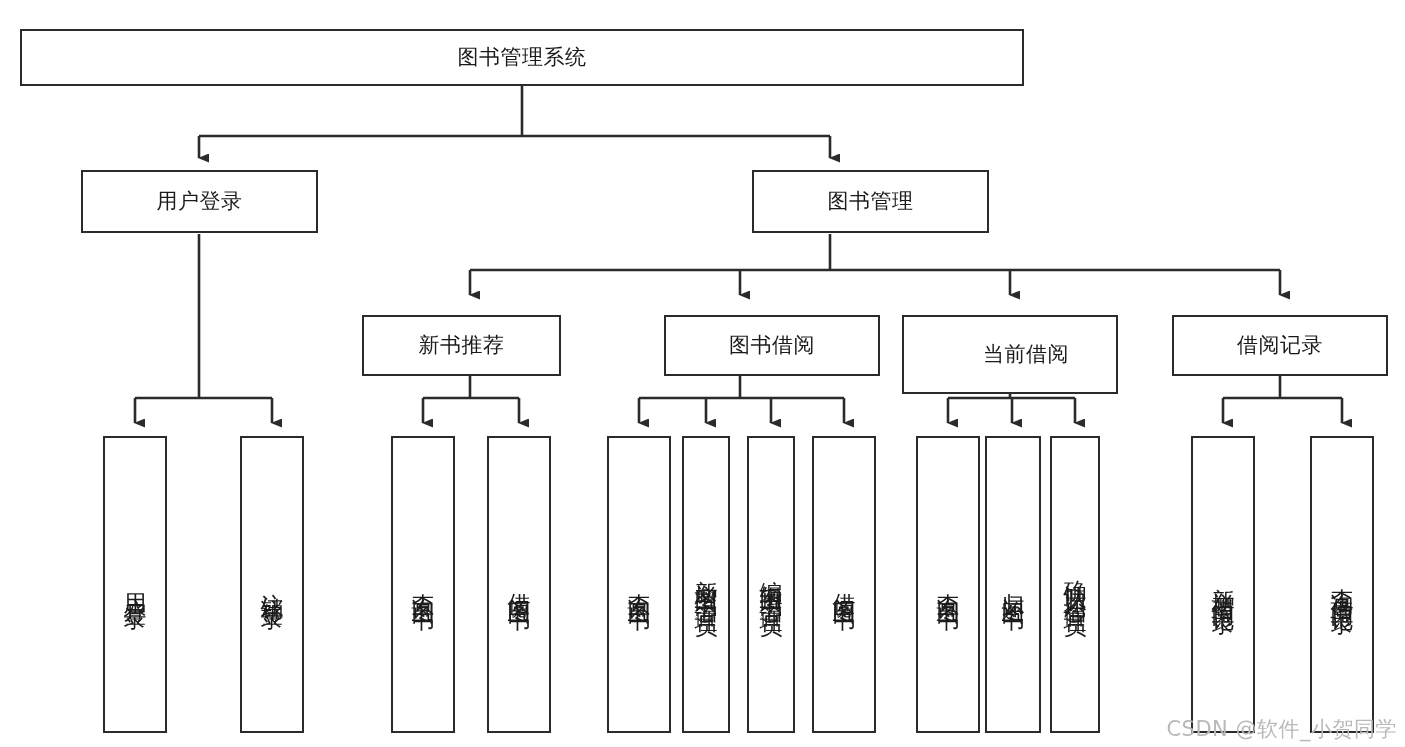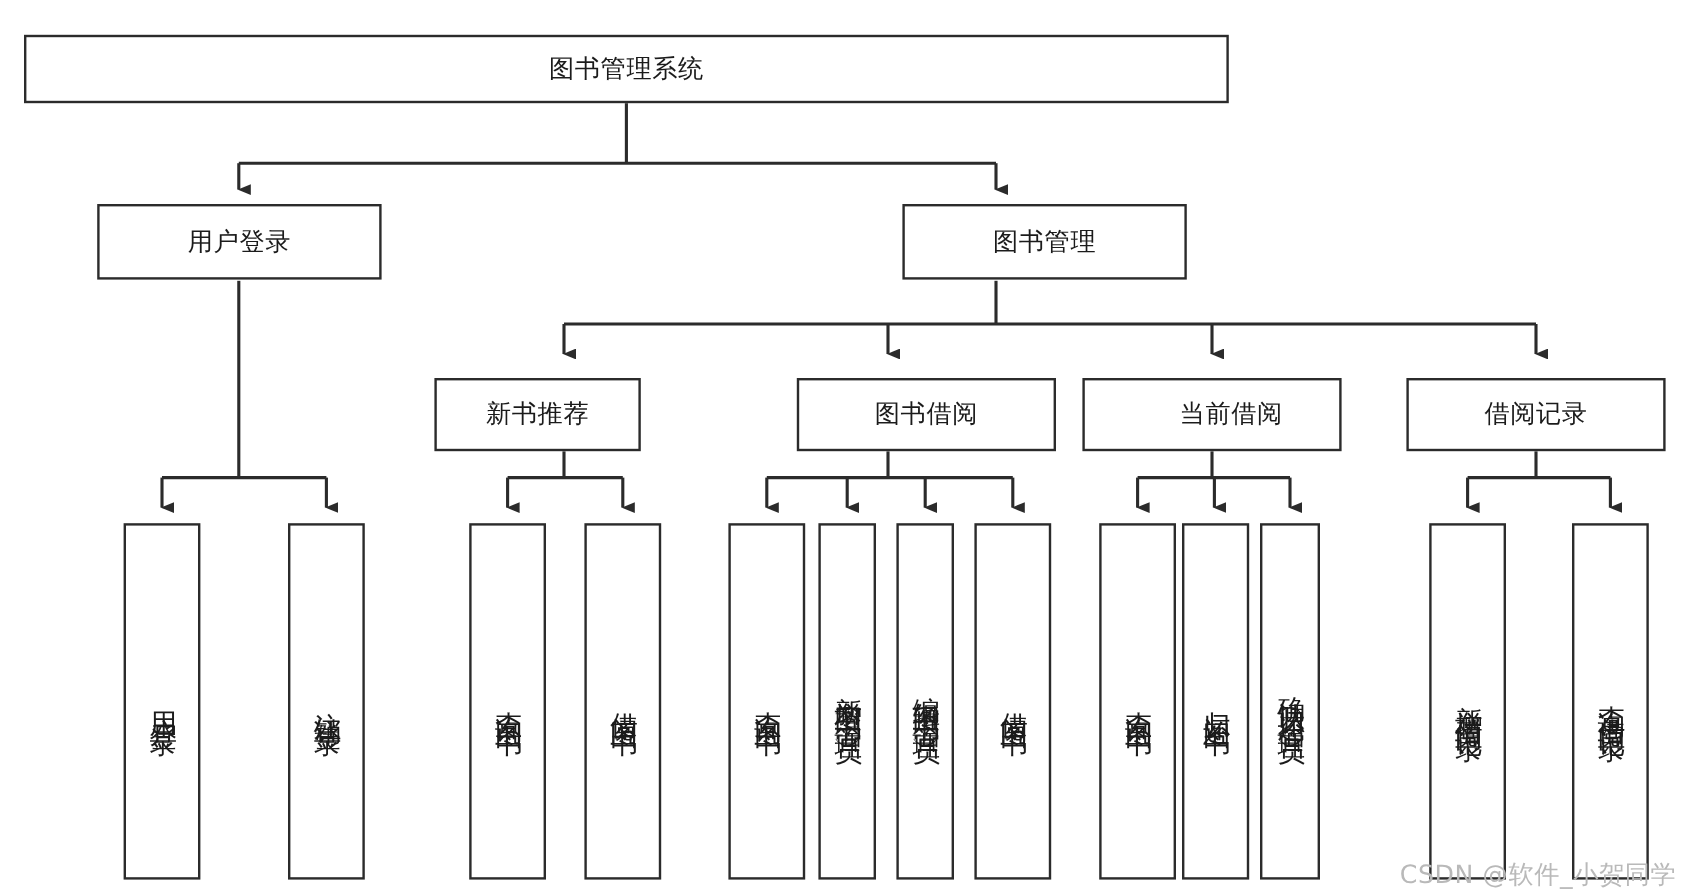--- a/index.html
+++ b/index.html
@@ -131,29 +131,29 @@
   </div>
 
   <div class="node horiz" style="left:81px; top:170px; width:237px; height:63px;">
     <span class="label">用户登录</span>
   </div>
 
   <div class="node horiz" style="left:752px; top:170px; width:237px; height:63px;">
     <span class="label">图书管理</span>
   </div>
 
-  <div class="node horiz" style="left:362px; top:315px; width:172px; height:61px;">
+  <div class="node horiz" style="left:362px; top:315px; width:199px; height:61px;">
     <span class="label">新书推荐</span>
   </div>
 
   <div class="node horiz" style="left:632px; top:315px; width:216px; height:61px;margin-left:32px;">
     <span class="label">图书借阅</span>
   </div>
 
-  <div class="node horiz" style="left:902px; top:315px; width:216px; height:61px;padding-left:32px;">
+  <div class="node horiz" style="left:902px; top:315px; width:216px; height:79px;padding-left:32px;">
     <span class="label">当前借阅</span>
   </div>
 
   <div class="node horiz" style="left:1172px; top:315px; width:216px; height:61px;">
     <span class="label">借阅记录</span>
   </div>
 
   <div class="node vert" style="left:103px; top:436px; width:64px; height:297px;">
     <span class="label">用户登录</span>
   </div>

